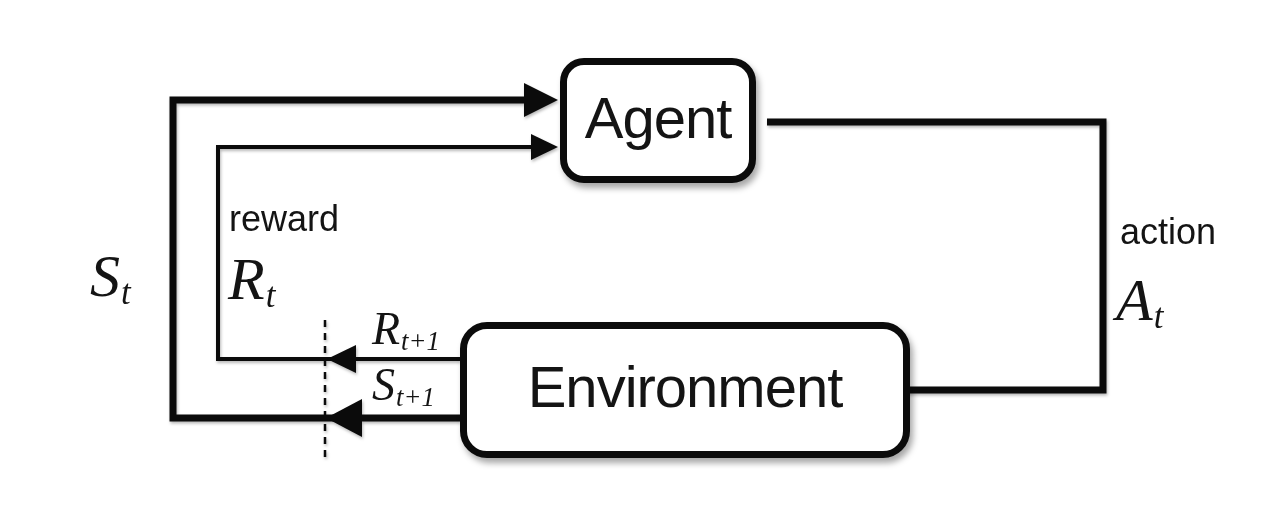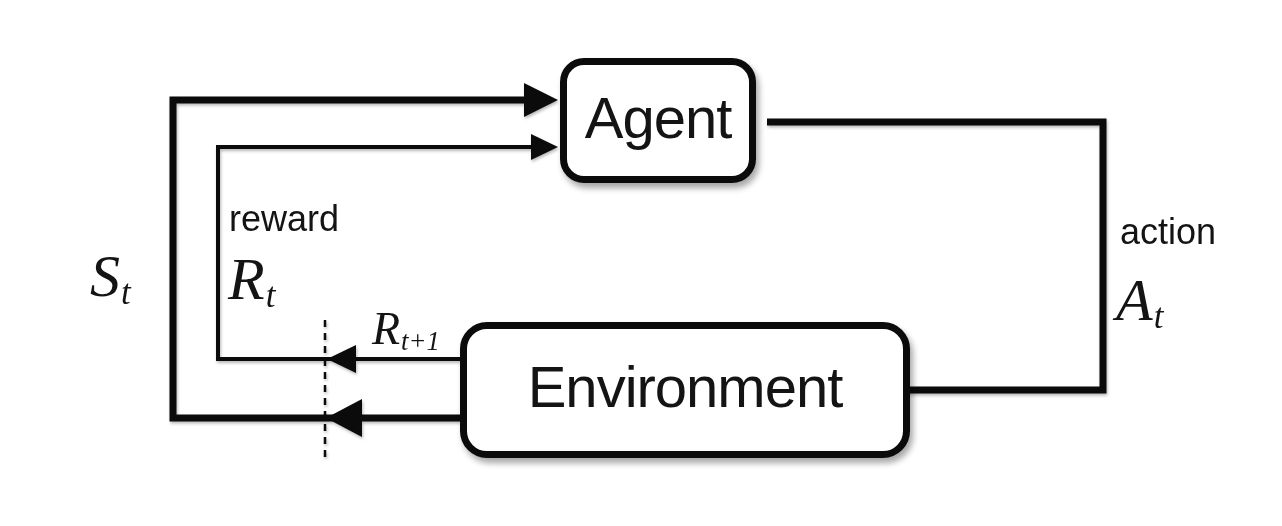--- a/index.html
+++ b/index.html
@@ -112,14 +112,15 @@
   <div class="lbl math lbl-state-sym"><span>S</span><span class="sub">t</span></div>
 
   <div class="lbl word lbl-reward-word">reward</div>
   <div class="lbl math lbl-reward-sym"><span>R</span><span class="sub">t</span></div>
 
   <div class="lbl word lbl-action-word">action</div>
   <div class="lbl math lbl-action-sym"><span>A</span><span class="sub">t</span></div>
 
   <div class="lbl math math-sm lbl-rnext"><span>R</span><span class="sub">t+1</span></div>
 
+  <div class="lbl math math-sm lbl-snext"><span>S</span><span class="sub">t+1</span></div>
 
 </div>
 
 </body></html>

